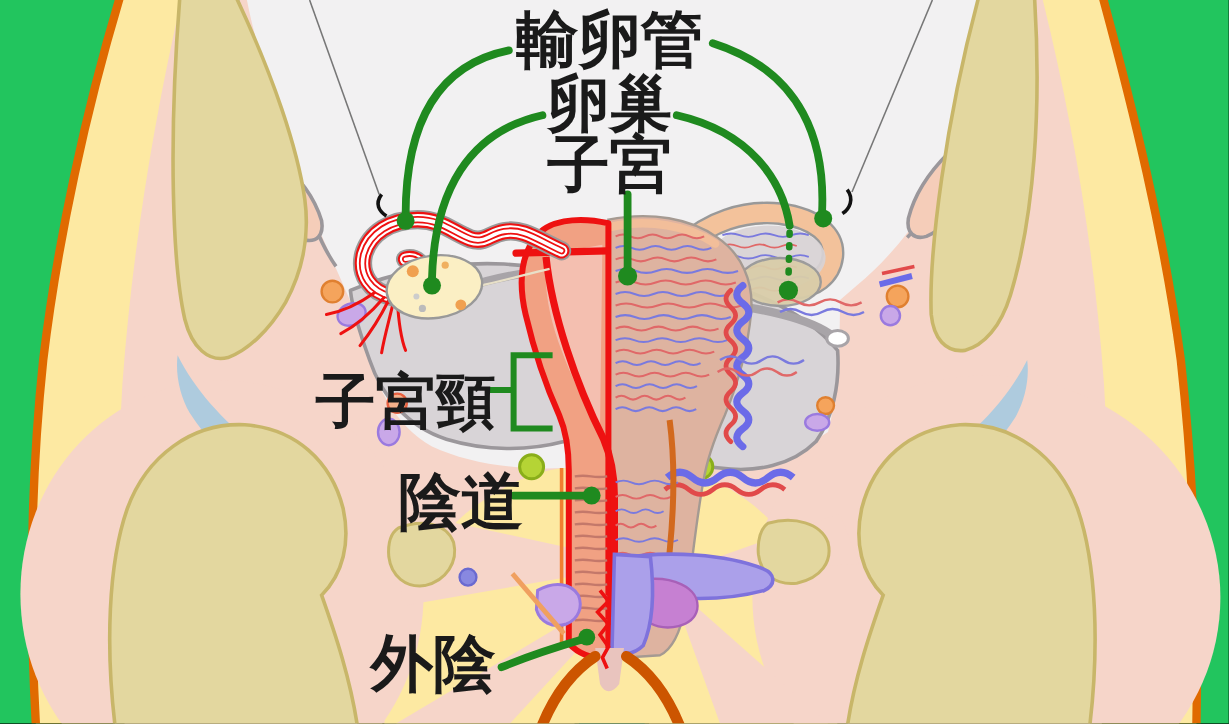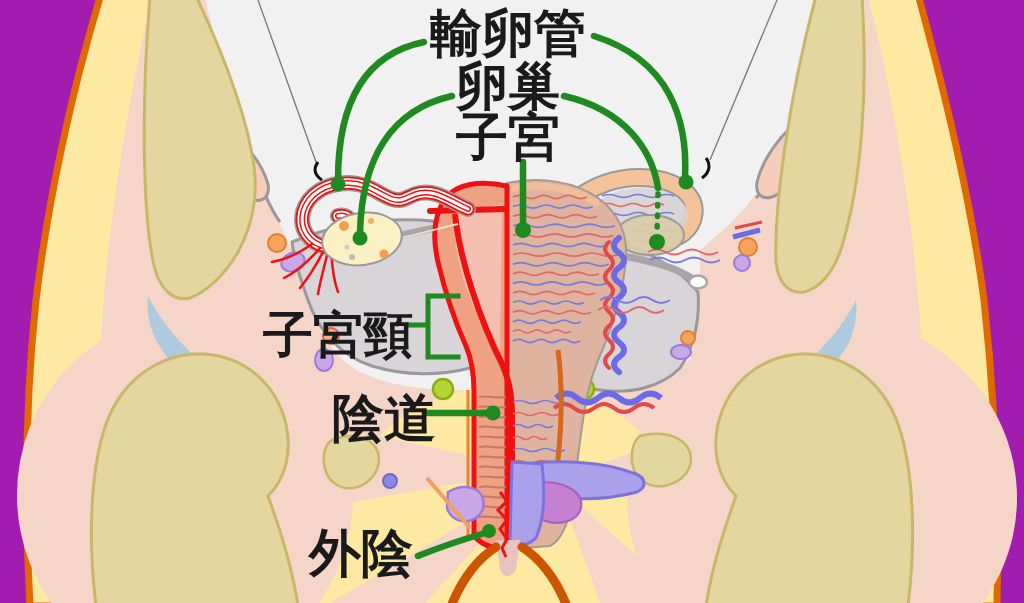--- a/index.html
+++ b/index.html
@@ -1,16 +1,16 @@
 <!DOCTYPE html>
 <html><head>
 <meta charset="utf-8">
 <style>
   html,body{margin:0;padding:0;background:#000;}
-  .stage{position:relative;width:1024px;height:603px;overflow:hidden;background:#a21caf;}
+  .stage{position:relative;width:1024px;height:603px;overflow:hidden;background:#22c55e;}
   svg{display:block;}
   .lbl{font-family:"Liberation Sans","DejaVu Sans",sans-serif;font-weight:600;fill:#1a1a1a;}
   .leader{stroke:#1f8a1f;stroke-width:6.5;fill:none;stroke-linecap:round;}
   .leaderdot{fill:#1f8a1f;}
   .bracket{stroke:#1f8a1f;stroke-width:5;fill:none;stroke-linecap:square;}
 </style>
 </head>
 <body>
 
 <div class="stage">

